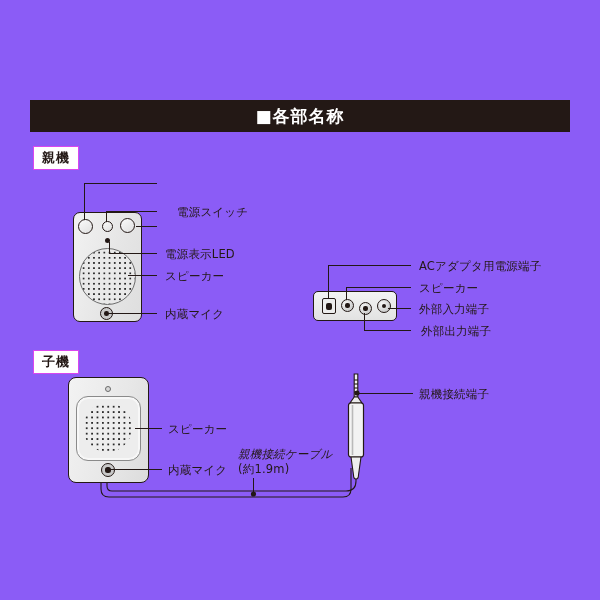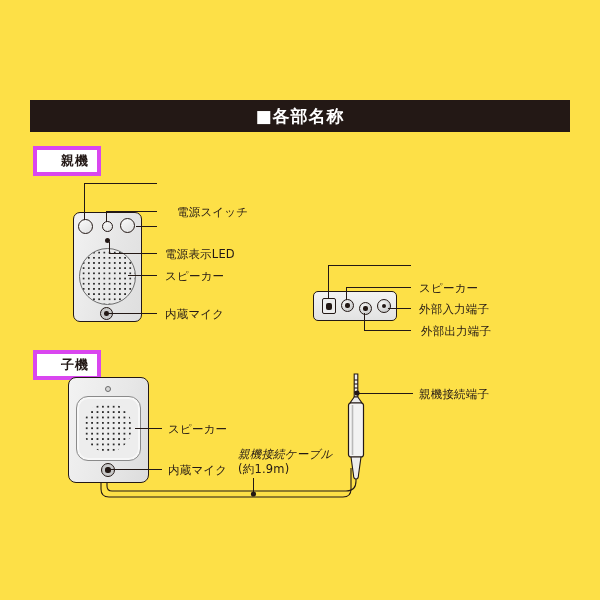--- a/index.html
+++ b/index.html
@@ -1,29 +1,29 @@
 <!DOCTYPE html>
 <html><head>
 <meta charset="utf-8">
 <style>
   html,body{margin:0;padding:0;background:#fff;}
   body{width:600px;height:600px;position:relative;overflow:hidden;
        font-family:"DejaVu Sans","Liberation Sans",sans-serif;
        color:#231815;-webkit-font-smoothing:antialiased;}
-  .page{position:absolute;inset:0;background:#fde047;}
+  .page{position:absolute;inset:0;background:#8b5cf6;}
 
   
   .header-bar{position:absolute;left:30px;top:100px;width:540px;height:32px;
       background:#231815;display:flex;align-items:center;justify-content:center;}
   .header-bar .htxt{color:#ffffff;font-size:17px;font-weight:bold;letter-spacing:1px;}
 
   
-  .chip{position:absolute;border:4px solid #d946ef;background:#fff;
+  .chip{position:absolute;border:1px solid #d946ef;background:#fff;
       display:flex;align-items:center;justify-content:center;
-      font-size:13px;font-weight:bold;letter-spacing:1px;padding-left:16px;}
+      font-size:13px;font-weight:bold;letter-spacing:1px;}
   #chip-oya{left:33px;top:146px;width:44px;height:22px;}
   #chip-ko{left:33px;top:350px;width:44px;height:22px;}
 
   
   .lbl{position:absolute;font-size:11.5px;white-space:nowrap;letter-spacing:0.2px;
        line-height:1.32;color:#231815;}
 
   
   .ln{position:absolute;background:#231815;}
   .ln.h{height:1px;}
@@ -139,20 +139,21 @@
   <div class="ln h" style="left:328px; top:265px; width:83px;"></div>
 
   <div class="ln v" style="left:346px; top:287px; height:13px;"></div>
   <div class="ln h" style="left:346px; top:287px; width:65px;"></div>
 
   <div class="ln h" style="left:388px; top:308px; width:23px;"></div>
 
   <div class="ln v" style="left:364px; top:313px; height:18px;"></div>
   <div class="ln h" style="left:364px; top:330px; width:47px;"></div>
 
+  <div class="lbl" style="left:419px; top:259px;">ACアダプタ用電源端子</div>
   <div class="lbl" style="left:419px; top:281px;">スピーカー</div>
   <div class="lbl" style="left:419px; top:302px;">外部入力端子</div>
   <div class="lbl" style="left:421px; top:324px;">外部出力端子</div>
 
   <div class="chip" id="chip-ko">
     <span>子機</span>
   </div>
 
   <svg class="cable" viewBox="0 0 600 600">
     <path d="M101,481 L101,489 Q101,497 109,497 L343,497 Q351,497 351,489 L351,468" fill="none" stroke="#231815" stroke-width="1.1"></path>

